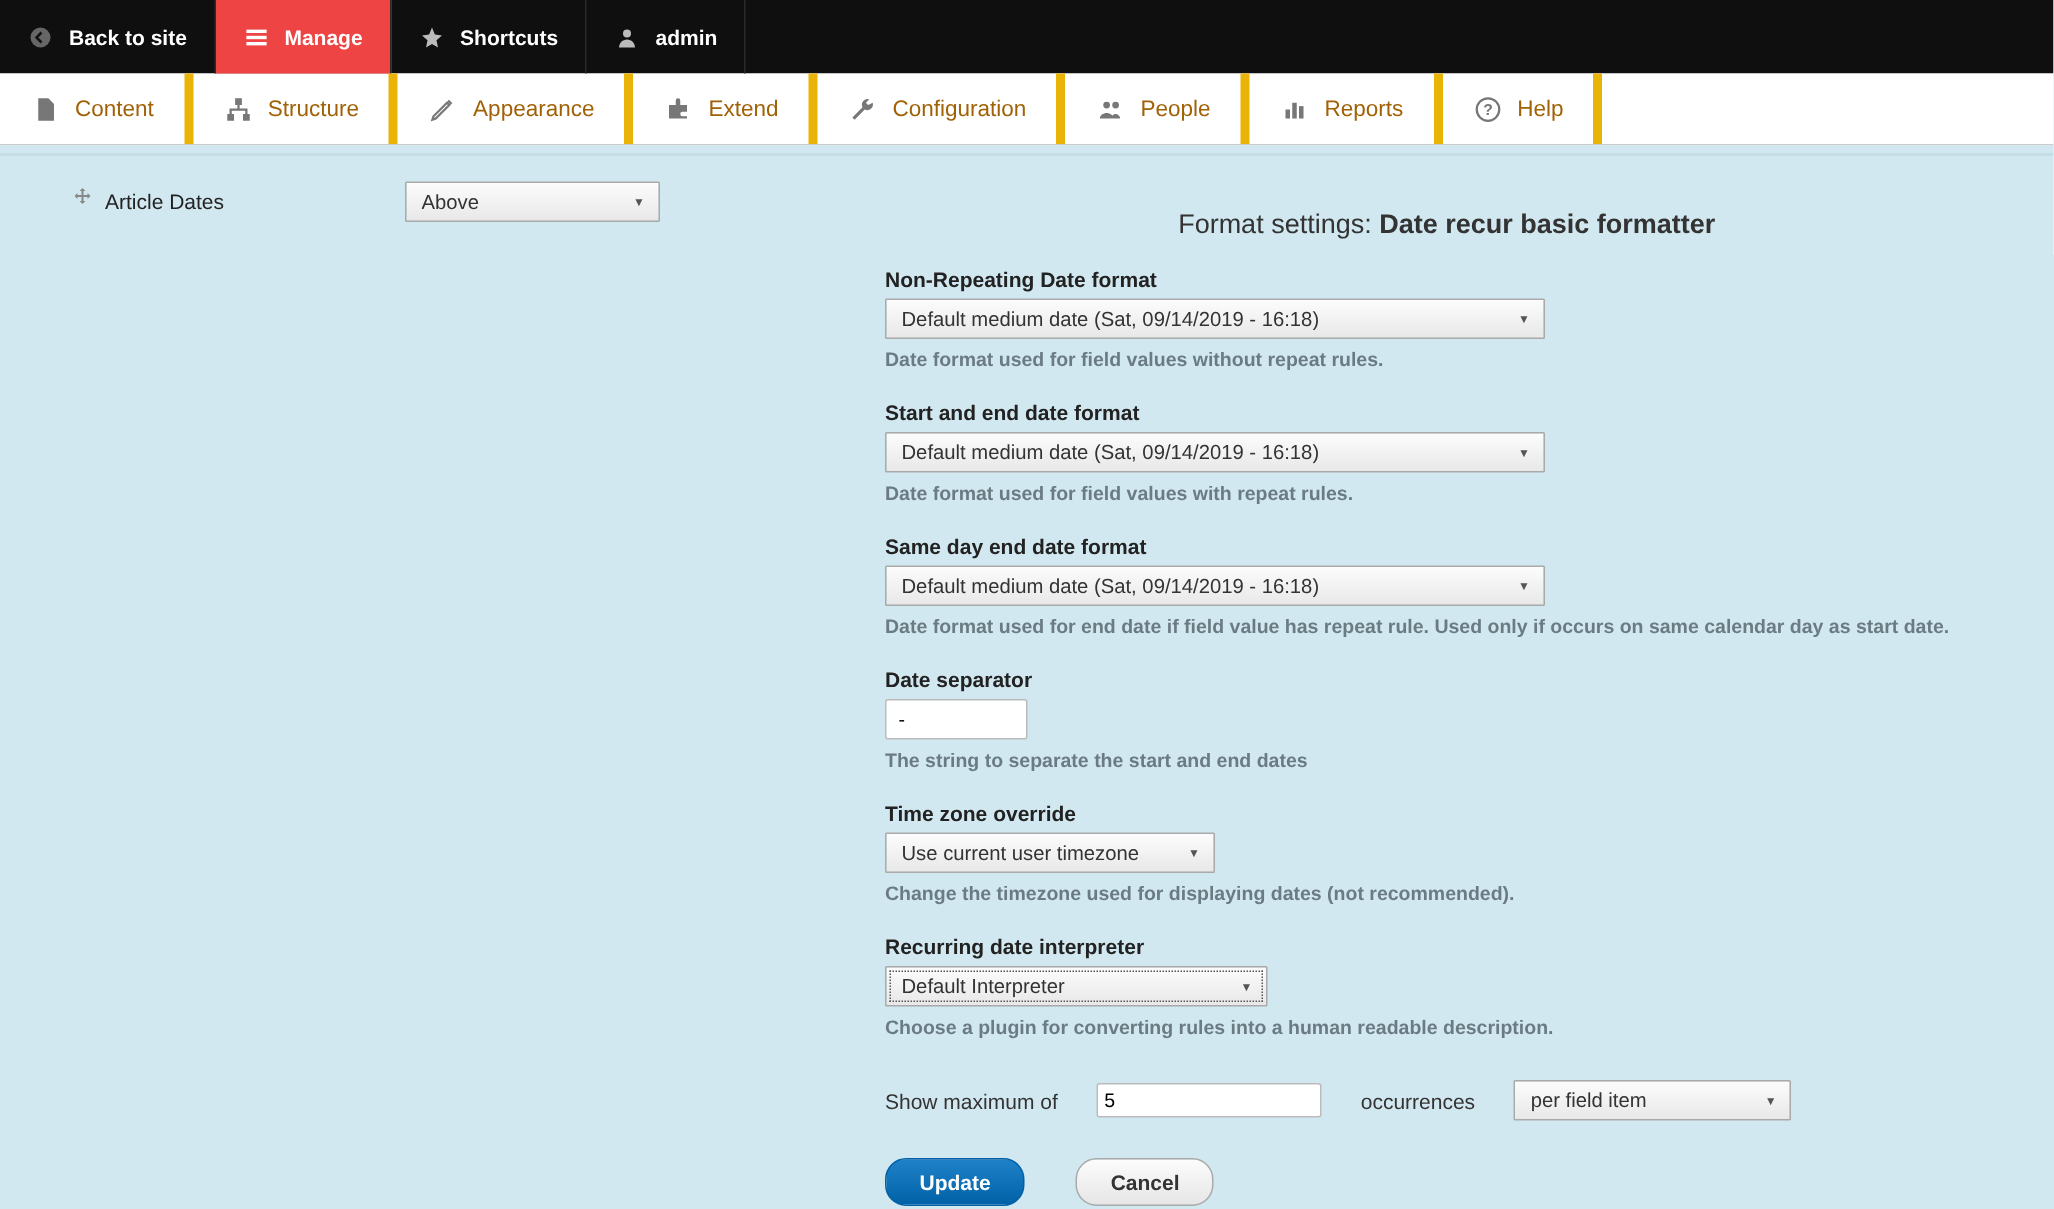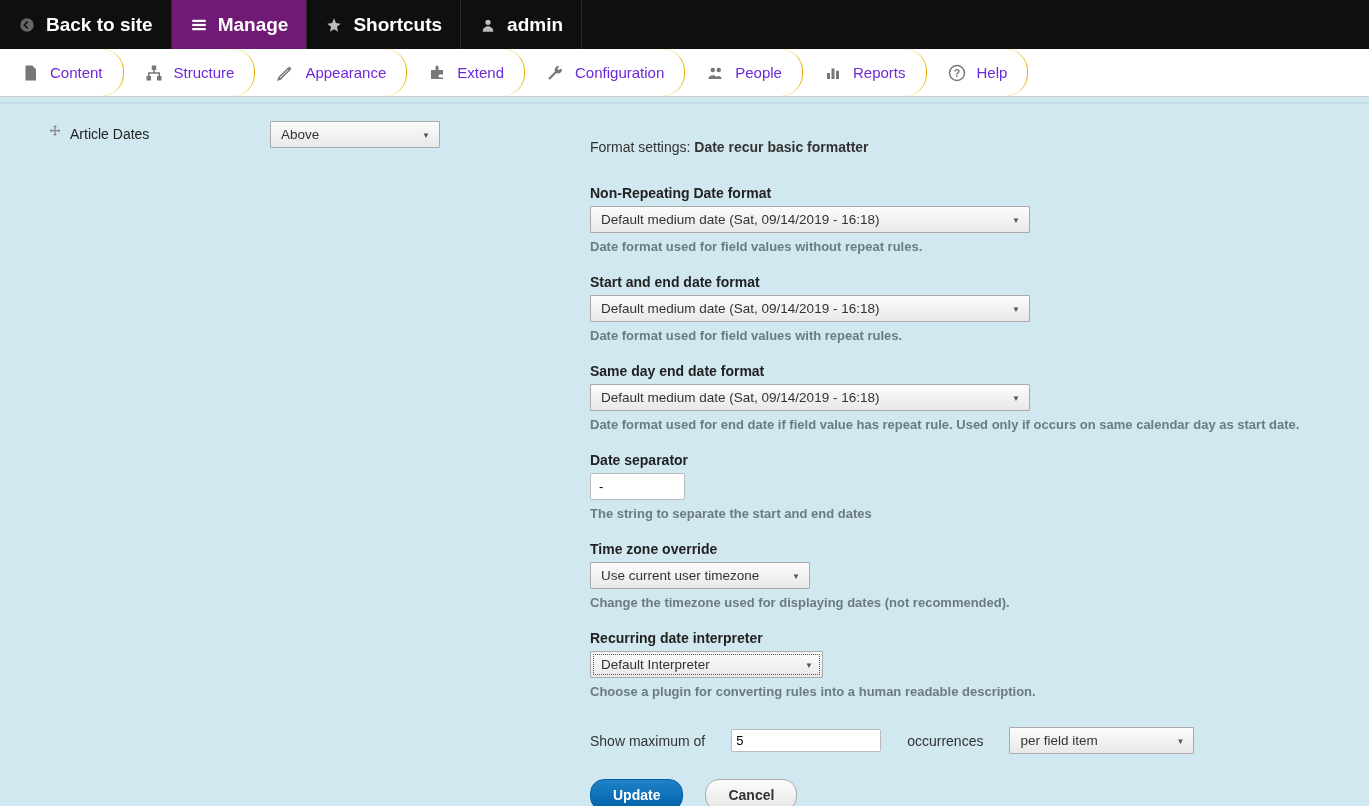--- a/index.html
+++ b/index.html
@@ -16,26 +16,26 @@
     height: 49px;
     display: flex;
     align-items: stretch;
   }
   .toolbar-top .tb-item {
     display: flex;
     align-items: center;
     padding: 0 18px;
     color: #fff;
     font-weight: bold;
-    font-size: 19px;
+    font-size: 14px;
     cursor: pointer;
     border-right: 1px solid #2a2a2a;
   }
   .toolbar-top .tb-item.active {
-    background: #701a75;
+    background: #ef4444;
   }
   .toolbar-top .tb-item .icon {
     margin-right: 10px;
     display: inline-flex;
     align-items: center;
     justify-content: center;
     width: 18px;
     height: 18px;
   }
   .toolbar-top .tb-item .icon svg { fill: #bbb; }
@@ -46,25 +46,24 @@
     background: #fff;
     border-bottom: 1px solid #ccc;
     height: 48px;
     display: flex;
     align-items: stretch;
   }
   .toolbar-admin .adm-item {
     display: flex;
     align-items: center;
     padding: 0 20px;
-    color: #6d28d9;
+    color: #a16207;
     font-size: 15px;
     cursor: pointer;
-    border-right: 1px solid #eab308;
-    border-radius: 22px;
+    border-right: 6px solid #eab308;
   }
   .toolbar-admin .adm-item .icon {
     margin-right: 10px;
     display: inline-flex;
     width: 20px;
     height: 20px;
     align-items: center;
     justify-content: center;
   }
   .toolbar-admin .adm-item .icon svg { fill: #777; }
@@ -126,21 +125,21 @@
     position: absolute;
     right: 10px;
     top: 50%;
     transform: translateY(-50%);
     pointer-events: none;
     color: #555;
   }
   .select-label-pos select { width: 170px; }
   .select-wide select { width: 440px; }
   .select-med select { width: 220px; }
-  .select-interpreter select { width: 233px; }
+  .select-interpreter select { width: 255px; }
   .select-per select { width: 185px; }
 
   .form-item { margin-bottom: 20px; }
   .form-item label {
     display: block;
     font-weight: bold;
     font-size: 14px;
     color: #222;
     margin-bottom: 5px;
   }
@@ -160,37 +159,38 @@
   input[type="number"] {
     border: 1px solid #bbb;
     border-radius: 2px;
     padding: 3px 4px;
     font-size: 13px;
     background: #fff;
     width: 150px;
   }
 
   .format-settings-line {
-    font-size: 14px;
+    font-size: 18px;
     color: #333;
-    margin-bottom: 30px;
+    margin-bottom: 18px;
+    text-align: center;
   }
   .format-settings-line strong { font-weight: bold; }
 
   .inline-row {
     display: flex;
     align-items: center;
     gap: 26px;
     margin-bottom: 25px;
     margin-top: 28px;
     font-size: 14px;
     color: #333;
   }
 
-  .actions { display: flex; gap: 22px; margin-top: 12px; }
+  .actions { display: flex; gap: 34px; margin-top: 12px; }
   .btn {
     border-radius: 14px;
     padding: 7px 22px;
     font-size: 14px;
     font-weight: bold;
     cursor: pointer;
     border: 1px solid transparent;
   }
   .btn-primary {
     background: linear-gradient(#1f82c9, #0061a6);

